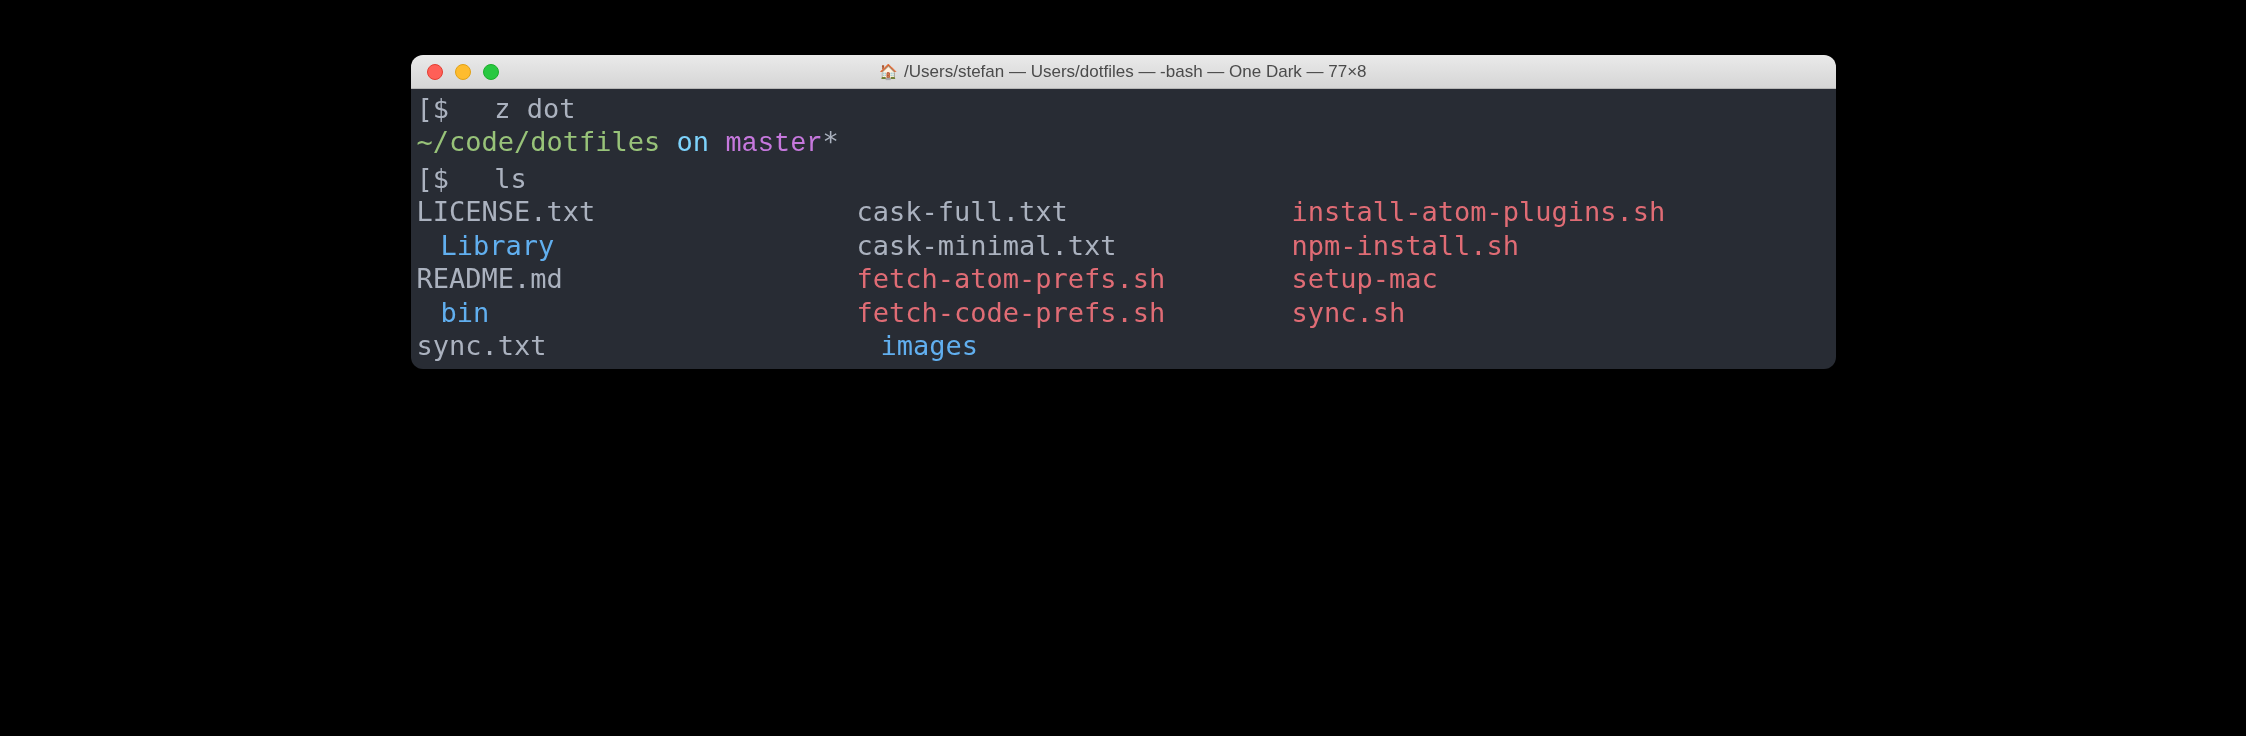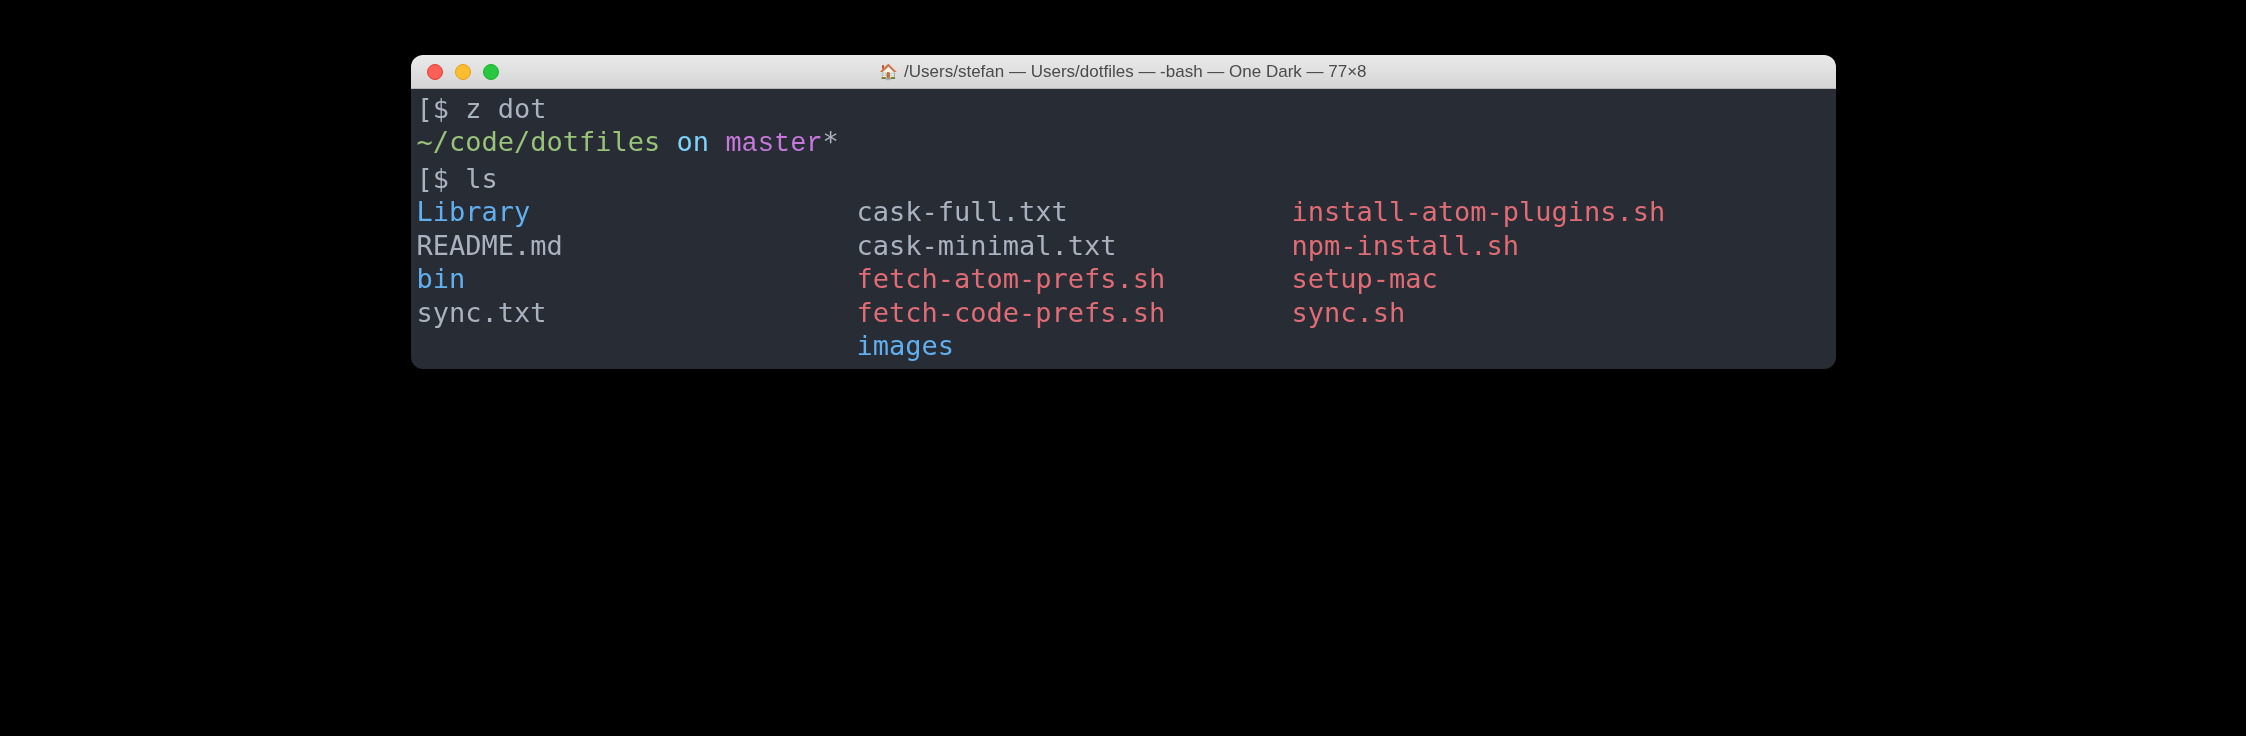--- a/index.html
+++ b/index.html
@@ -57,34 +57,34 @@
       background: #282c34;
       padding: 3px 6px 6px 6px;
       font-size: 27px;
       line-height: 1.24;
       color: #abb2bf;
       font-weight: 400;
     }
     .row { white-space: pre; }
     .delim { color: #abb2bf; }
     .prompt-dollar { color: #abb2bf; }
-    .cmd { color: #abb2bf; }
+    .cmd { color: #abb2bf; margin-left: 29px; }
     .path { color: #98c379; text-align: right; }
     .on  { color: #7dd3fc; }
     .branch { color: #c678dd; font-family: Liberation Mono, monospace; }
     .star { color: #abb2bf; }
     .columns {
       display: flex;
     }
     .col { display: flex; flex-direction: column; }
     .col1 { width: 440px; }
     .col2 { width: 435px; }
     .col3 { }
     .f-file { color: #abb2bf; }
-    .f-dir  { color: #61afef; }
+    .f-dir  { color: #61afef; margin-left: 24px; }
     .f-exec { color: #e06c75; }
     .house-icon { font-size: 15px; }
   </style>
 </head>
 <body>
 
 <div class="window">
   <div class="titlebar">
     <div class="traffic-lights">
       <div class="traffic-light tl-close"></div>
@@ -97,20 +97,21 @@
     </div>
   </div>
 
   <div class="terminal">
     <div class="row"><span class="delim">[</span><span class="prompt-dollar">$ </span><span class="cmd">z dot</span></div>
     <div class="row"><span class="path">~/code/dotfiles</span><span class="on"> on </span><span class="branch">master</span><span class="star">*</span></div>
     <div class="row"><span class="delim">[</span><span class="prompt-dollar">$ </span><span class="cmd">ls</span></div>
 
     <div class="columns">
       <div class="col col1">
+        <span class="f-file">LICENSE.txt</span>
         <span class="f-dir">Library</span>
         <span class="f-file">README.md</span>
         <span class="f-dir">bin</span>
         <span class="f-file">sync.txt</span>
       </div>
       <div class="col col2">
         <span class="f-file">cask-full.txt</span>
         <span class="f-file">cask-minimal.txt</span>
         <span class="f-exec">fetch-atom-prefs.sh</span>
         <span class="f-exec">fetch-code-prefs.sh</span>

